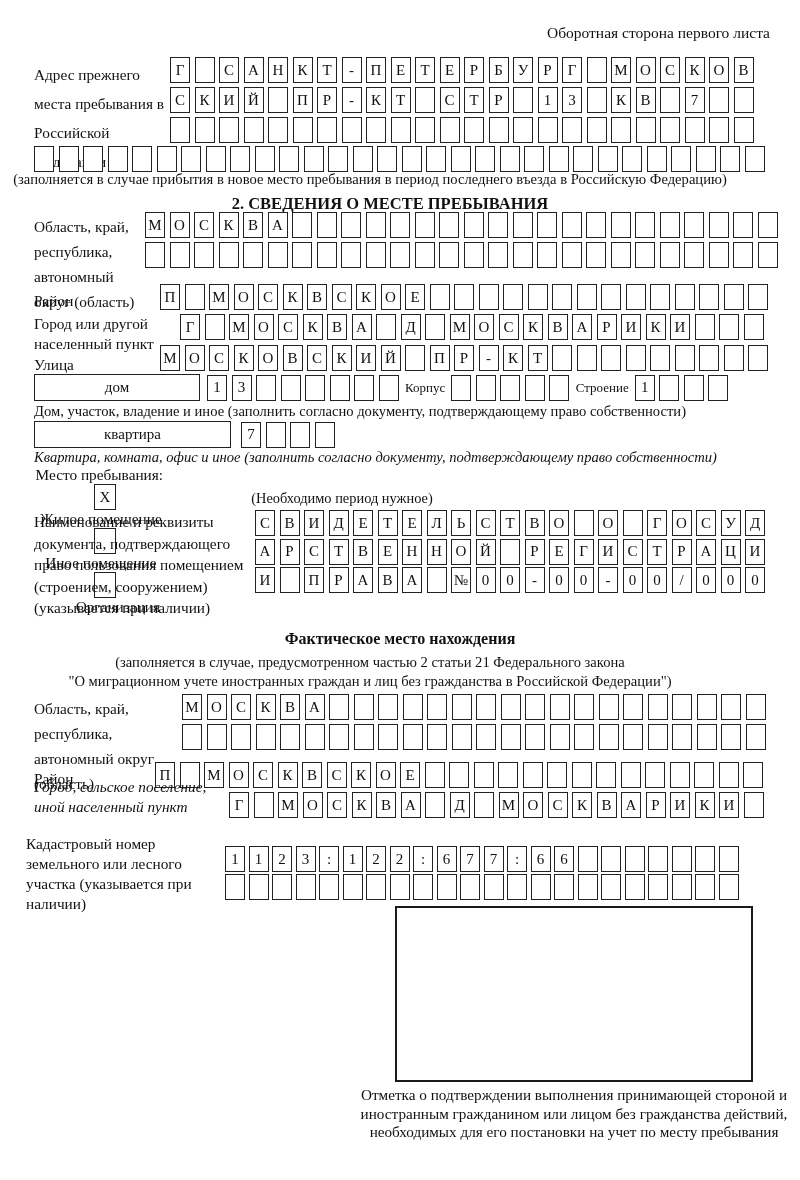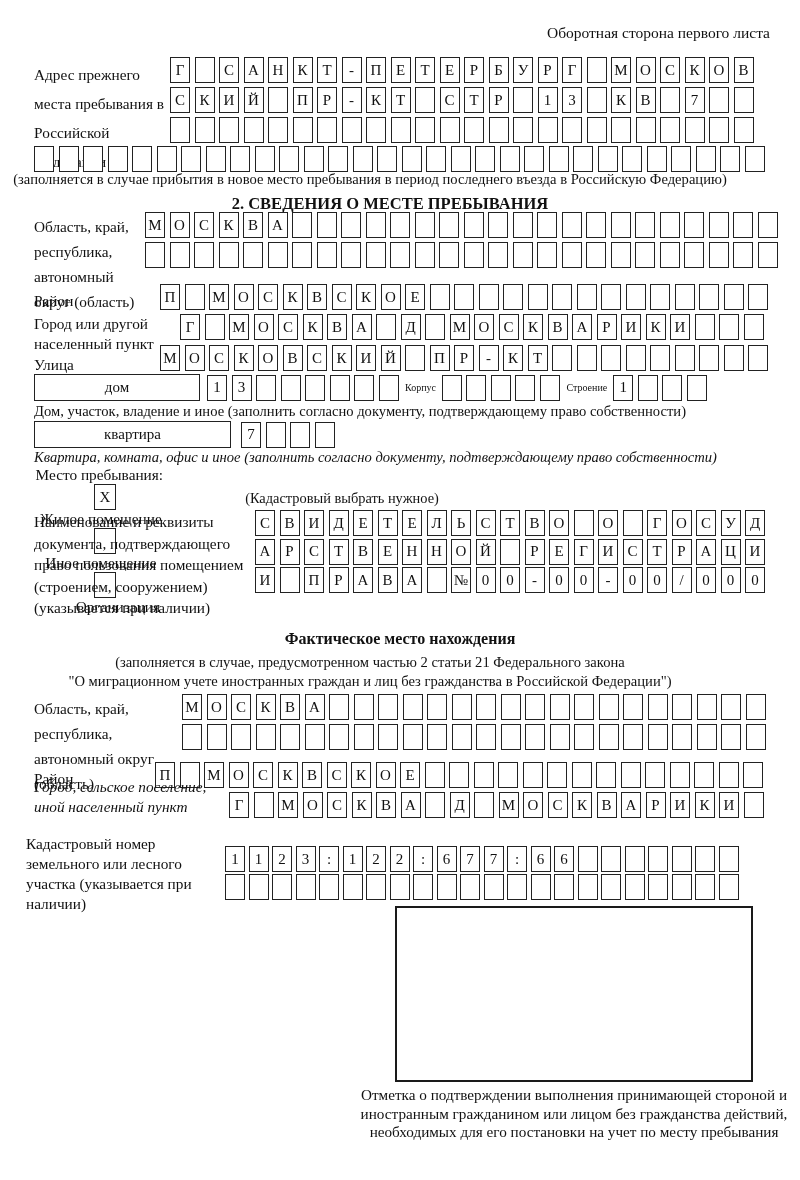--- a/index.html
+++ b/index.html
@@ -40,21 +40,21 @@
   .street-label { top: 352px; left: 34px; }
   .street-row { top: 345px; left: 160px; }
 
   .house-row { top: 374px; left: 34px; display: flex; align-items: center; }
   .widebox {
     border: 1.6px solid #222; height: 27px;
     display: flex; align-items: center; justify-content: center;
     font-size: 15px; background: #fff; flex: 0 0 auto;
   }
   .dom-box { width: 166px; margin-right: 7px; }
-  .inline-lbl { font-size: 10px; margin: 0 6px 0 2px; white-space: nowrap; }
+  .inline-lbl { font-size: 13px; margin: 0 6px 0 2px; white-space: nowrap; }
   .house-note { top: 403px; left: 34px; font-size: 14.6px; }
 
   .apt-row { top: 421px; left: 34px; display: flex; align-items: center; }
   .apt-box { width: 197px; margin-right: 10px; }
   .apt-note { top: 449px; left: 34px; font-size: 14.6px; font-style: italic; }
 
   .stay-row { top: 466px; left: 34px; display: flex; align-items: center; font-size: 15.3px; flex-direction: column; }
   .stay-label { margin-right: 11px; white-space: nowrap; }
   .checkcell {
     width: 22px; min-width: 22px; height: 26px; border: 1.6px solid #222;
@@ -400,21 +400,21 @@
 
   <div class="abs stay-row">
     <span class="stay-label">Место пребывания:</span>
     <span class="checkcell">X</span>
     <span class="opt-lbl">Жилое помещение</span>
     <span class="checkcell"></span>
     <span class="opt-lbl">Иное помещение</span>
     <span class="checkcell"></span>
     <span class="opt-lbl-last">Организация</span>
   </div>
-  <div class="abs stay-note">(Кадастровый выбрать нужное)</div>
+  <div class="abs stay-note">(Необходимо период нужное)</div>
 
   <div class="abs lbl doc-label">Наименование и реквизиты документа, подтверждающего право пользования помещением (строением, сооружением) (указывается при наличии)</div>
   <div class="abs boxcol doc-rows">
     <div class="boxrow">
         <span class="cell">С</span>
         <span class="cell">В</span>
         <span class="cell">И</span>
         <span class="cell">Д</span>
         <span class="cell">Е</span>
         <span class="cell">Т</span>

